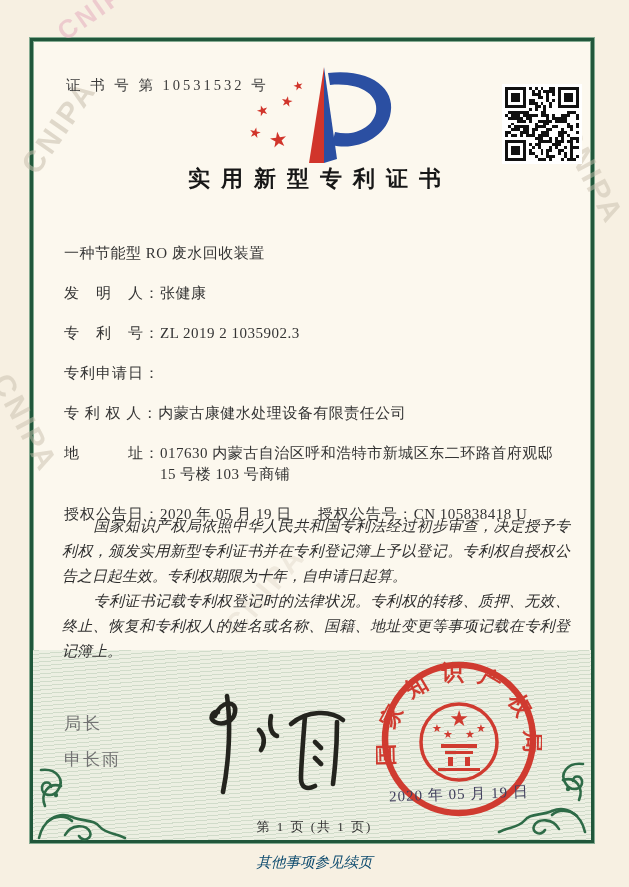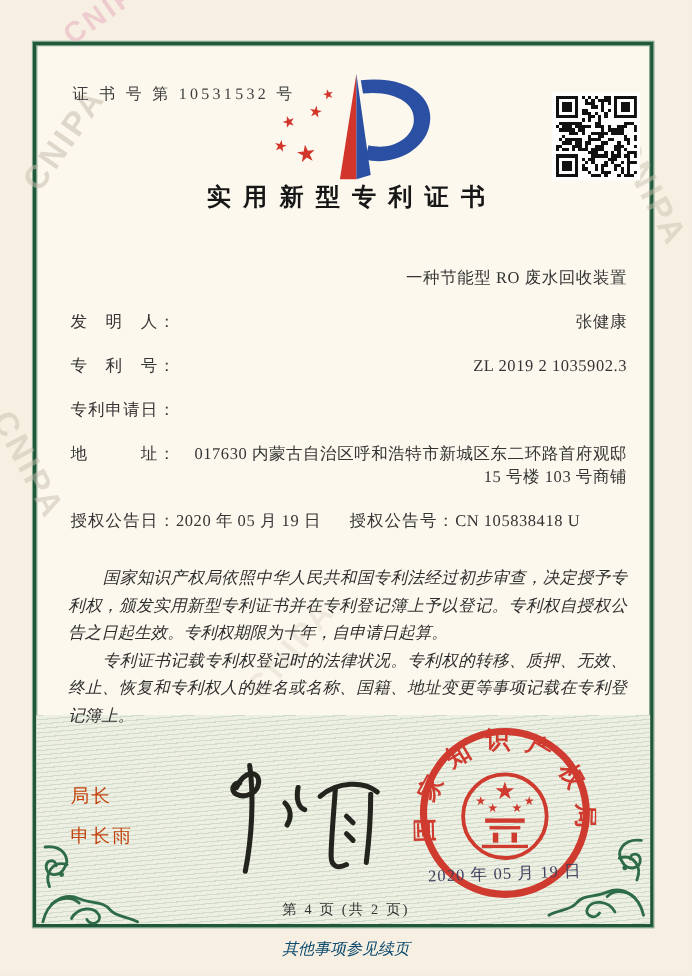--- a/index.html
+++ b/index.html
@@ -16,28 +16,28 @@
   .wm-pink{left:52px;top:-8px;font-size:26px;transform:rotate(-35deg);color:#e7b4c2;opacity:.6;}
   .cert-number{position:absolute;left:66px;top:76px;font-size:14.5px;letter-spacing:3px;color:#3d3d3d;z-index:2;font-family:Liberation Serif, serif;}
   .logo{position:absolute;left:238px;top:64px;width:170px;height:102px;z-index:2;}
   .qr{position:absolute;left:502px;top:84px;width:74px;height:74px;background:#fff;padding:3px;z-index:2;}
   .qr svg{display:block;width:100%;height:100%;}
   .title{position:absolute;left:0;right:0;top:164px;text-align:center;font-size:22px;font-weight:bold;
          color:#171717;letter-spacing:11px;text-indent:11px;z-index:2;}
   .fields{position:absolute;left:64px;top:243px;width:506px;z-index:2;font-size:15px;color:#343434;}
   .frow{display:flex;margin-bottom:19px;line-height:21px;}
   .flabel{white-space:nowrap;letter-spacing:1px;}
-  .fvalue{flex:1;letter-spacing:.5px;text-align:right;}
+  .fvalue{flex:1;letter-spacing:.5px;}
   .frow-last .fvalue{flex:0 0 auto;margin-right:26px;}
   .paras{position:absolute;left:62px;top:514px;width:508px;z-index:2;font-size:15px;line-height:25px;
          font-style:italic;color:#2e2e2e;text-align:justify;}
   .paras p{margin:0;text-indent:2.1em;}
   .guilloche{position:absolute;left:33px;right:38px;top:650px;height:190px;z-index:1;
      background:repeating-linear-gradient(175deg, rgba(110,150,115,.22) 0 1px, rgba(236,240,228,0) 1px 4px),#ecefe2;}
-  .director{position:absolute;left:64px;top:712px;z-index:3;font-size:17px;color:#c2410c;letter-spacing:2px;}
+  .director{position:absolute;left:64px;top:712px;z-index:3;font-size:17px;color:#737373;letter-spacing:2px;}
   .director div{margin-bottom:13px;}
   .signature{position:absolute;left:185px;top:686px;width:172px;height:118px;z-index:3;}
   .seal{position:absolute;left:376px;top:656px;width:166px;height:166px;z-index:4;opacity:.95;}
   .seal-date{position:absolute;left:374px;top:785px;width:170px;text-align:center;z-index:5;
      font-size:15px;color:#42405e;letter-spacing:1px;transform:rotate(-2deg);}
   .ornament{position:absolute;width:94px;height:78px;z-index:2;}
   .ornament-left{left:35px;top:764px;}
   .ornament-right{right:40px;top:758px;transform:scaleX(-1);}
   .page-info{position:absolute;left:0;right:0;top:818px;text-align:center;font-size:13px;
      letter-spacing:2px;color:#333;z-index:3;}
@@ -98,20 +98,24 @@
     <div class="frow">
       <span class="flabel">发　明　人：</span>
       <span class="fvalue">张健康</span>
     </div>
     <div class="frow">
       <span class="flabel">专　利　号：</span>
       <span class="fvalue">ZL 2019 2 1035902.3</span>
     </div>
     <div class="frow">
       <span class="flabel">专利申请日：</span>
+    </div>
+    <div class="frow">
+      <span class="flabel">专 利 权 人：</span>
+      <span class="fvalue">内蒙古康健水处理设备有限责任公司</span>
     </div>
     <div class="frow">
       <span class="flabel">地　　　址：</span>
       <span class="fvalue">017630 内蒙古自治区呼和浩特市新城区东二环路首府观邸 15 号楼 103 号商铺</span>
     </div>
     <div class="frow frow-last">
       <span class="flabel">授权公告日：</span>
       <span class="fvalue">2020 年 05 月 19 日</span>
       <span class="flabel">授权公告号：</span>
       <span class="fvalue">CN 105838418 U</span>
@@ -184,16 +188,16 @@
     <svg viewBox="0 0 94 78" width="94" height="78" fill="none" stroke="#2e6b47" stroke-width="2.6" stroke-linecap="round">
       <path d="M6,6 C22,4 30,16 23,26 C18,34 6,32 7,23 C8,17 16,17 16,23"></path>
       <path d="M10,42 C5,30 13,18 26,22"></path>
       <path d="M4,74 C8,56 23,47 37,53 C49,58 59,55 65,63 C71,70 81,69 90,74"></path>
       <path d="M30,71 C36,60 51,60 55,68 C58,74 48,79 44,72"></path>
       <path d="M12,58 C20,51 31,51 37,57"></path>
       <circle cx="21" cy="31" r="2.2" fill="#2e6b47" stroke="none"></circle>
     </svg>
   </div>
 
-  <div class="page-info">第 4 页 (共 2 页)</div>
+  <div class="page-info">第 1 页 (共 1 页)</div>
   <div class="continuation">其他事项参见续页</div>
 
 </div>
 
 </body></html>

